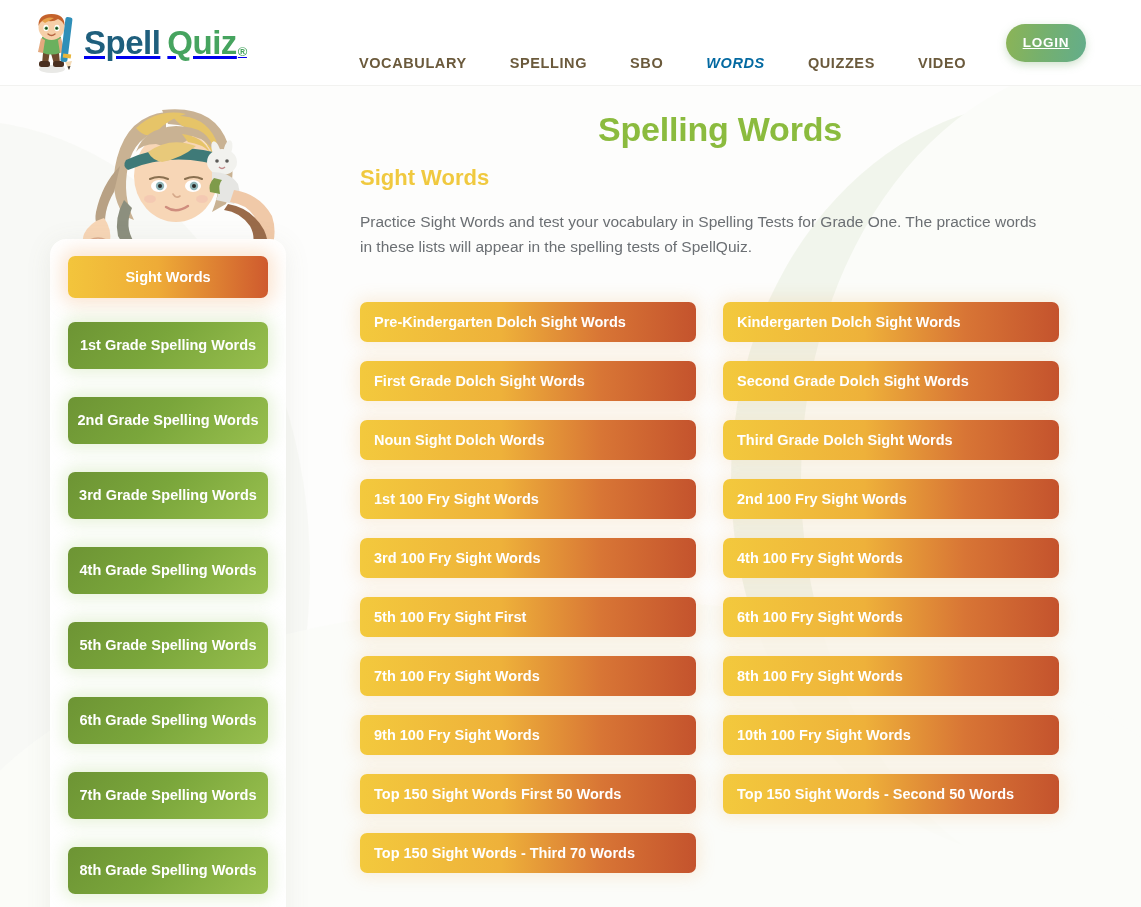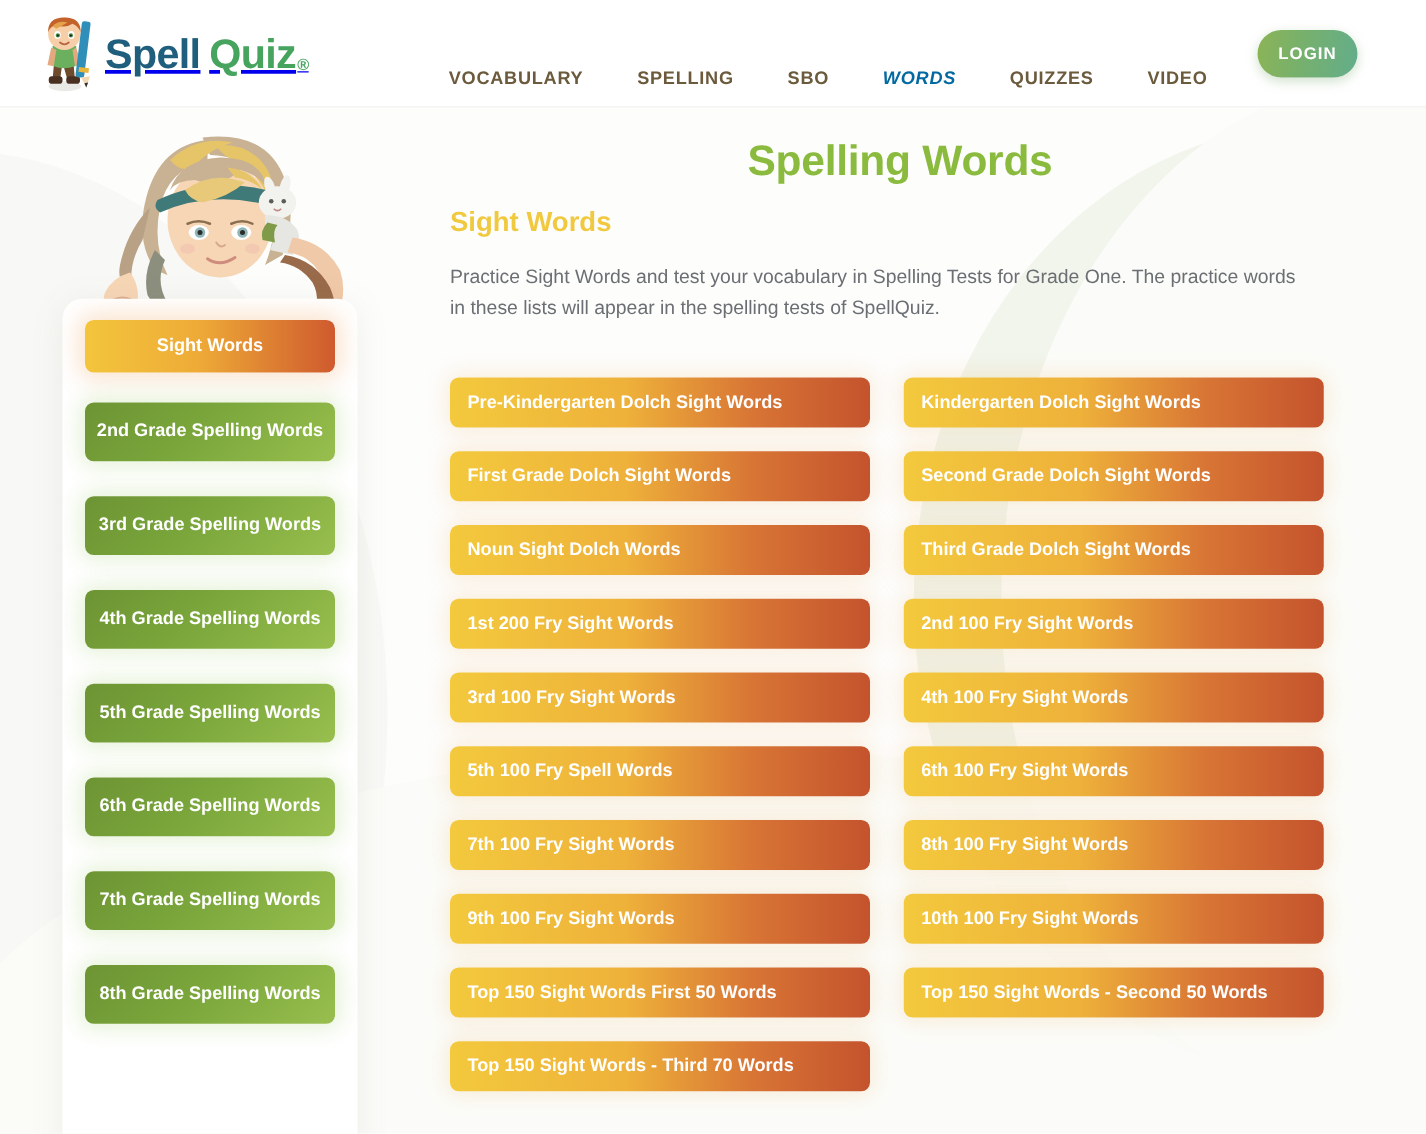--- a/index.html
+++ b/index.html
@@ -120,20 +120,21 @@
     height: 38px;
     border: none;
     border-radius: 20px;
     background: linear-gradient(100deg, #8cb456 0%, #76b06d 45%, #63ad8b 100%);
     color: #ffffff;
     font-size: 13.5px;
     font-weight: bold;
     letter-spacing: .8px;
     cursor: pointer;
     box-shadow: 0 3px 9px rgba(120,170,110,.35);
+    text-decoration: underline;
   }
 
   
   #content {
     position: relative;
     z-index: 5;
     height: 821px;
   }
 
   
@@ -342,20 +343,21 @@
         <path d="M172 90 Q198 94 210 116 Q216 134 208 152 L190 150 Q200 130 192 116 Q184 104 168 102 Z" fill="#f0c9a8"></path>
         <path d="M188 146 Q202 142 210 152 Q214 164 204 170 Q190 172 184 162 Q182 150 188 146 Z" fill="#f7d6b6"></path>
         <path d="M166 104 Q190 108 202 130 Q210 148 202 166 L186 160 Q196 140 188 126 Q178 112 162 110 Z" fill="#9a6b4a"></path>
         <path d="M42 118 Q28 122 22 134 Q18 146 28 152 Q42 154 48 144 Q50 128 42 118 Z" fill="#f7d6b6"></path>
         <path d="M28 140 Q36 136 44 140" stroke="#dbab8c" stroke-width="1.6" fill="none" stroke-linecap="round"></path>
         <path d="M30 146 Q38 143 45 146" stroke="#dbab8c" stroke-width="1.4" fill="none" stroke-linecap="round"></path>
       </svg>
 
       <div id="sidebar-card">
         <div class="side-item active">Sight Words</div>
+        <div class="side-item">1st Grade Spelling Words</div>
         <div class="side-item">2nd Grade Spelling Words</div>
         <div class="side-item">3rd Grade Spelling Words</div>
         <div class="side-item">4th Grade Spelling Words</div>
         <div class="side-item">5th Grade Spelling Words</div>
         <div class="side-item">6th Grade Spelling Words</div>
         <div class="side-item">7th Grade Spelling Words</div>
         <div class="side-item">8th Grade Spelling Words</div>
       </div>
     </div>
 
@@ -364,25 +366,25 @@
       <h2 class="page-subtitle">Sight Words</h2>
       <p class="page-desc">Practice Sight Words and test your vocabulary in Spelling Tests for Grade One. The practice words in these lists will appear in the spelling tests of SpellQuiz.</p>
 
       <div id="btn-grid">
         <button class="word-btn">Pre-Kindergarten Dolch Sight Words</button>
         <button class="word-btn">Kindergarten Dolch Sight Words</button>
         <button class="word-btn">First Grade Dolch Sight Words</button>
         <button class="word-btn">Second Grade Dolch Sight Words</button>
         <button class="word-btn">Noun Sight Dolch Words</button>
         <button class="word-btn">Third Grade Dolch Sight Words</button>
-        <button class="word-btn">1st 200 Fry Sight Words</button>
+        <button class="word-btn">1st 100 Fry Sight Words</button>
         <button class="word-btn">2nd 100 Fry Sight Words</button>
         <button class="word-btn">3rd 100 Fry Sight Words</button>
         <button class="word-btn">4th 100 Fry Sight Words</button>
-        <button class="word-btn">5th 100 Fry Spell Words</button>
+        <button class="word-btn">5th 100 Fry Sight First</button>
         <button class="word-btn">6th 100 Fry Sight Words</button>
         <button class="word-btn">7th 100 Fry Sight Words</button>
         <button class="word-btn">8th 100 Fry Sight Words</button>
         <button class="word-btn">9th 100 Fry Sight Words</button>
         <button class="word-btn">10th 100 Fry Sight Words</button>
         <button class="word-btn">Top 150 Sight Words First 50 Words</button>
         <button class="word-btn">Top 150 Sight Words - Second 50 Words</button>
         <button class="word-btn">Top 150 Sight Words - Third 70 Words</button>
       </div>
     </div>

